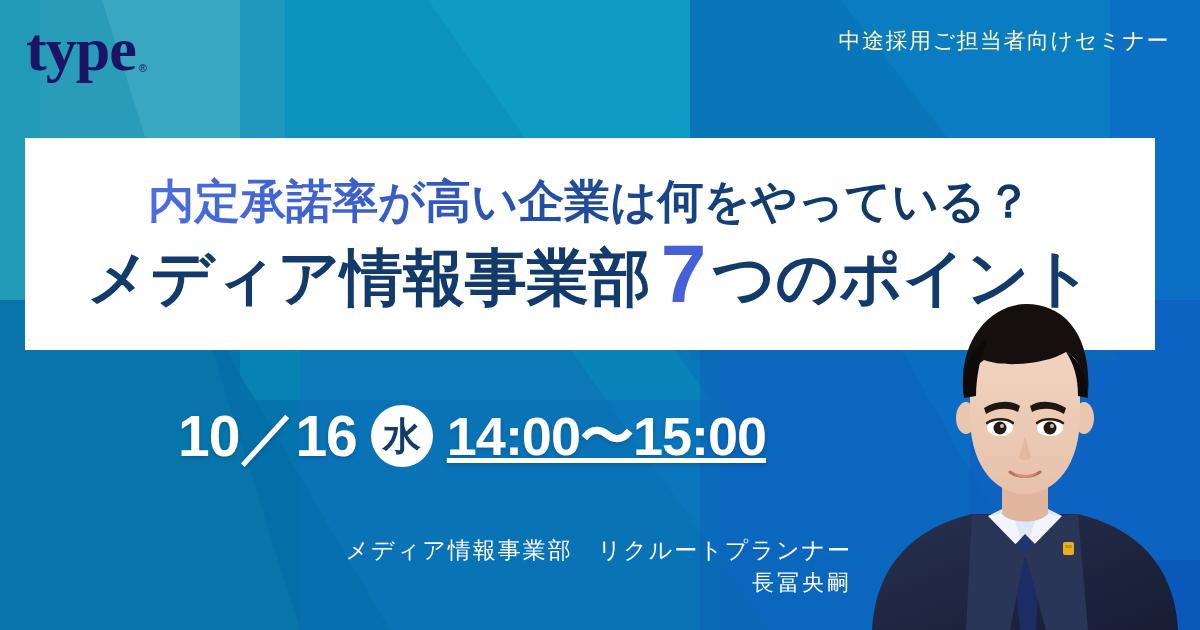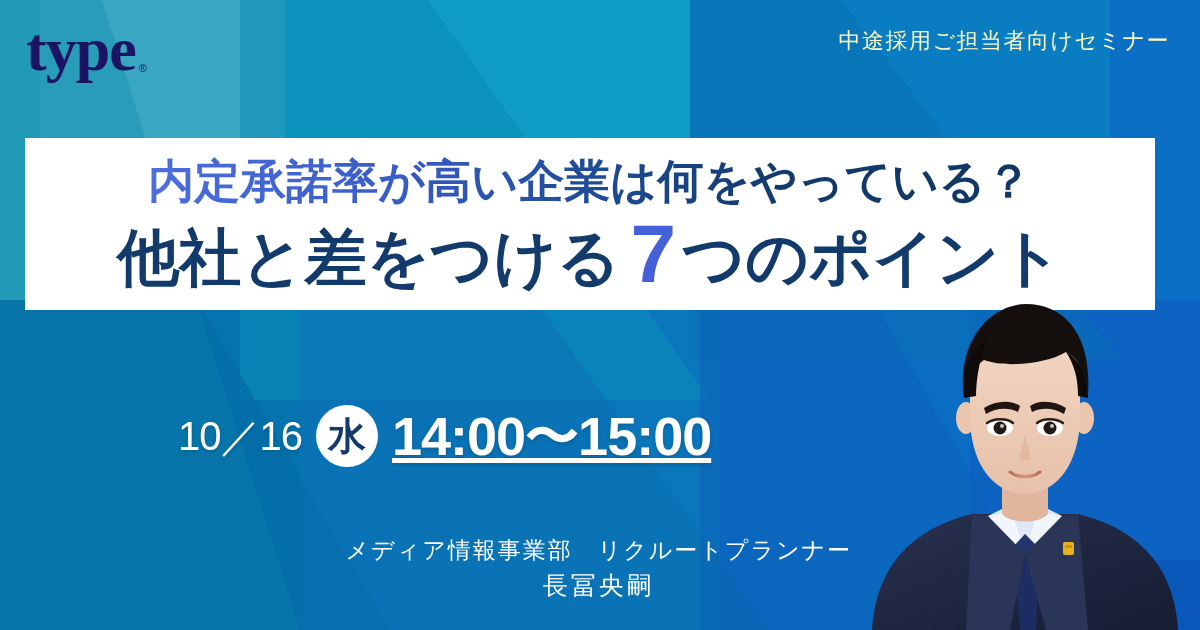--- a/index.html
+++ b/index.html
@@ -134,21 +134,21 @@
     white-space: nowrap;
     z-index: 6;
   }
 
   
   .title-card {
     position: absolute;
     left: 25px;
     top: 138px;
     width: 1130px;
-    height: 172px;
+    height: 212px;
     background: #ffffff;
     z-index: 4;
     display: flex;
     flex-direction: column;
     align-items: center;
     justify-content: center;
   }
   .title-line-1 {
     font-size: 46px;
     font-weight: bold;
@@ -188,22 +188,22 @@
     position: absolute;
     left: 178px;
     top: 405px;
     display: flex;
     align-items: center;
     color: #ffffff;
     z-index: 5;
     text-shadow: 0 2px 4px rgba(0,0,0,.18);
   }
   .date-text {
-    font-size: 40px;
-    font-weight: normal;
+    font-size: 57px;
+    font-weight: bold;
     line-height: 1;
     letter-spacing: -1px;
     text-align: center;
   }
   .day-badge {
     width: 62px;
     height: 62px;
     border-radius: 50%;
     background: #ffffff;
     color: #123a6b;
@@ -234,24 +234,23 @@
     z-index: 5;
     line-height: 1.45;
   }
   .presenter-role {
     font-size: 23px;
     letter-spacing: 2px;
     white-space: nowrap;
     text-align: right;
   }
   .presenter-name {
-    font-size: 25px;
+    font-size: 22px;
     letter-spacing: 3px;
     white-space: nowrap;
-    text-align: center;
   }
 
   
   .photo {
     position: absolute;
     right: 10px;
     bottom: 0;
     width: 330px;
     height: 340px;
     z-index: 5;
@@ -289,21 +288,21 @@
   <div class="logo">
     <span class="logo-word">type</span>
     <span class="logo-reg">®</span>
   </div>
 
   <div class="eyebrow">中途採用ご担当者向けセミナー</div>
 
   <div class="title-card">
     <div class="title-line-1">内定承諾率が高い企業は何をやっている？</div>
     <div class="title-line-2">
-      <span>他社と差をつける</span>
+      <span>メディア情報事業部</span>
       <span class="title-num">7</span>
       <span>つのポイント</span>
     </div>
   </div>
 
   <div class="date-row">
     <span class="date-text">10／16</span>
     <span class="day-badge">水</span>
     <span class="time-text">14:00〜15:00</span>
   </div>

